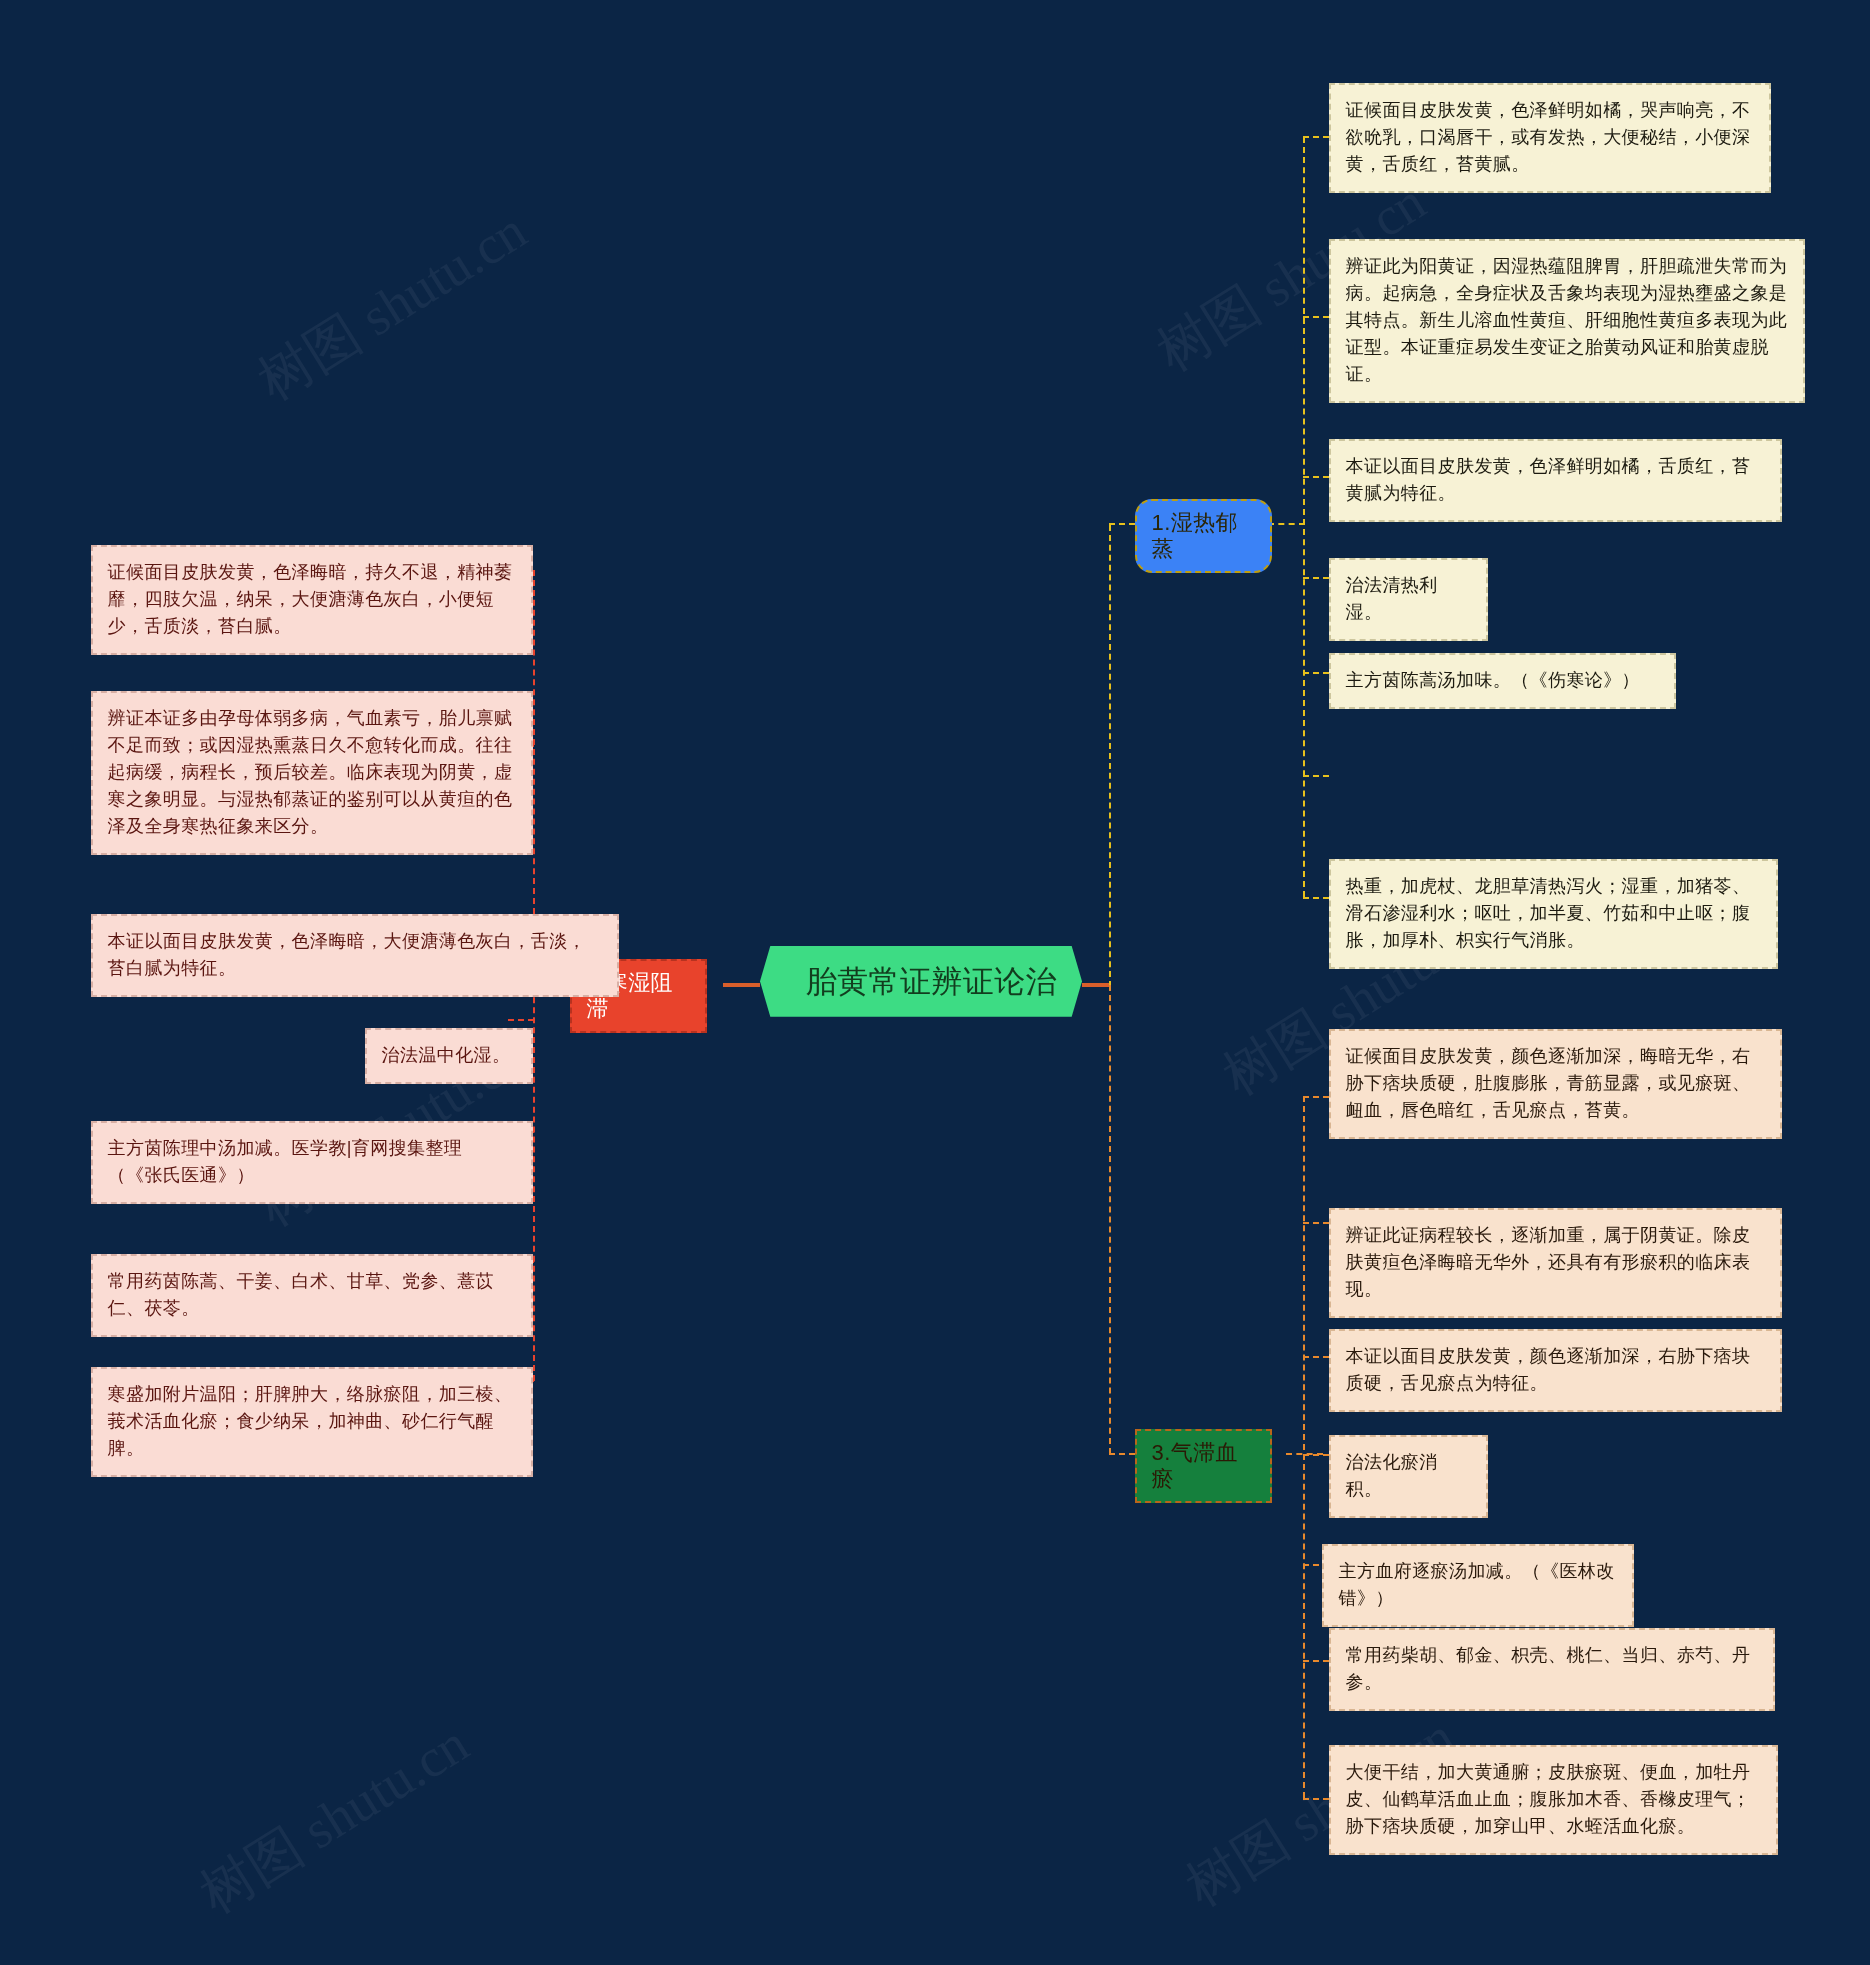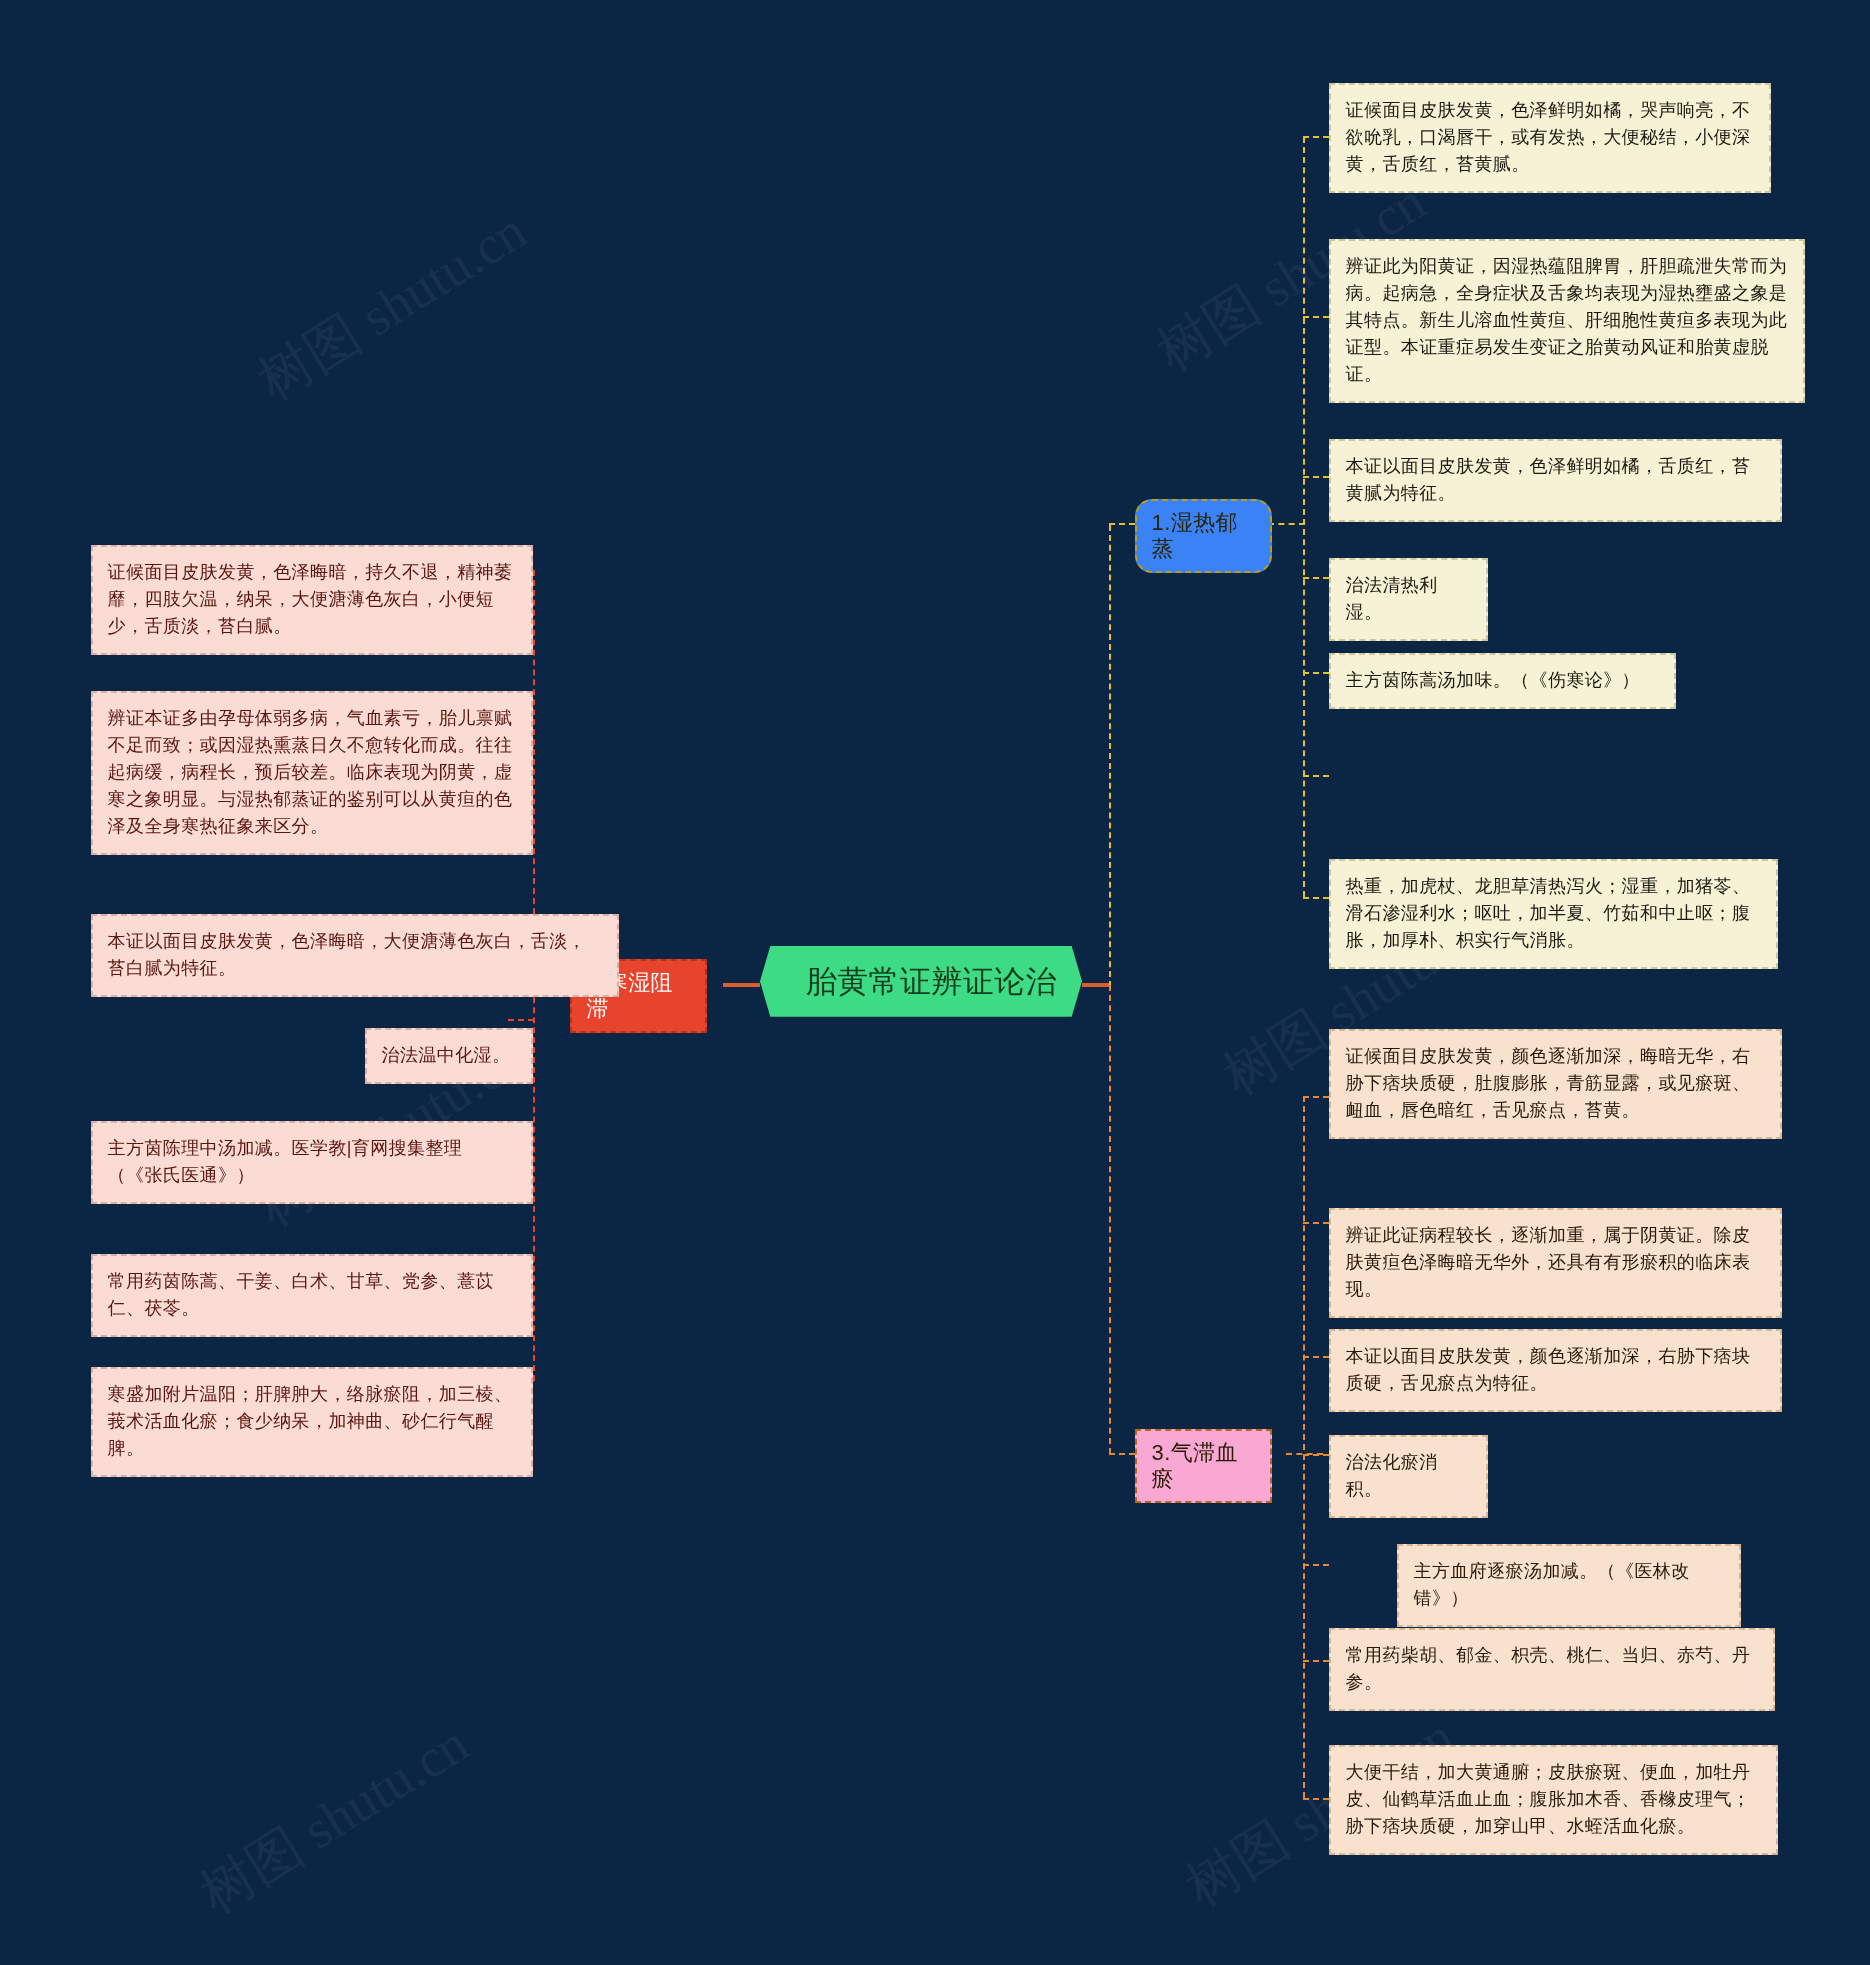--- a/index.html
+++ b/index.html
@@ -41,21 +41,21 @@
   }
 
   .branch{
     padding:8.8px 14.6px;
     font-size:22px;
     border:2.2px dashed rgba(0,0,0,.35);
     line-height:1.2;
   }
   .branch-1{background:#3b82f6;color:#2a2508;border-color:#bf9e10;border-radius:17px;}
   .branch-2{background:#e8432c;color:#ffffff;border-color:#b8321f;}
-  .branch-3{background:#f9a8d4;color:#2b1a05;border-color:#b9661a;}
+  .branch-3{background:#15803d;color:#2b1a05;border-color:#b9661a;}
 
   .leaf{
     padding:11.7px 14.6px 13px 14.6px;
     border:2.2px dashed rgba(0,0,0,.28);
   }
   .leaf-1{background:#f7f2d5;color:#1c1a10;border-color:#cdc69e;}
   .leaf-2{background:#fadcd4;color:#5a1510;border-color:#d8afa4;margin-top:28px;}
   .leaf-3{background:#f9e2cd;color:#29190c;border-color:#d9b693;}
 
   
@@ -159,20 +159,20 @@
   <div class="node leaf leaf-2" style="left:91px;top:1339px;width:442px;">寒盛加附片温阳；肝脾肿大，络脉瘀阻，加三棱、莪术活血化瘀；食少纳呆，加神曲、砂仁行气醒脾。</div>
 
   <div class="node leaf leaf-3" style="left:1329px;top:1029px;width:453px;">证候面目皮肤发黄，颜色逐渐加深，晦暗无华，右胁下痞块质硬，肚腹膨胀，青筋显露，或见瘀斑、衄血，唇色暗红，舌见瘀点，苔黄。</div>
 
   <div class="node leaf leaf-3" style="left:1329px;top:1168px;width:453px;margin-top:40px;">辨证此证病程较长，逐渐加重，属于阴黄证。除皮肤黄疸色泽晦暗无华外，还具有有形瘀积的临床表现。</div>
 
   <div class="node leaf leaf-3" style="left:1329px;top:1329px;width:453px;">本证以面目皮肤发黄，颜色逐渐加深，右胁下痞块质硬，舌见瘀点为特征。</div>
 
   <div class="node leaf leaf-3" style="left:1329px;top:1435px;width:159px;">治法化瘀消积。</div>
 
-  <div class="node leaf leaf-3" style="left:1397px;top:1544px;width:344px;">主方血府逐瘀汤加减。（《医林改错》）</div>
+  <div class="node leaf leaf-3" style="left:1322px;top:1544px;width:312px;">主方血府逐瘀汤加减。（《医林改错》）</div>
 
   <div class="node leaf leaf-3" style="left:1329px;top:1628px;width:446px;">常用药柴胡、郁金、枳壳、桃仁、当归、赤芍、丹参。</div>
 
   <div class="node leaf leaf-3" style="left:1329px;top:1745px;width:449px;">大便干结，加大黄通腑；皮肤瘀斑、便血，加牡丹皮、仙鹤草活血止血；腹胀加木香、香橼皮理气；胁下痞块质硬，加穿山甲、水蛭活血化瘀。</div>
 
 </div>
 
 
 </body></html>

